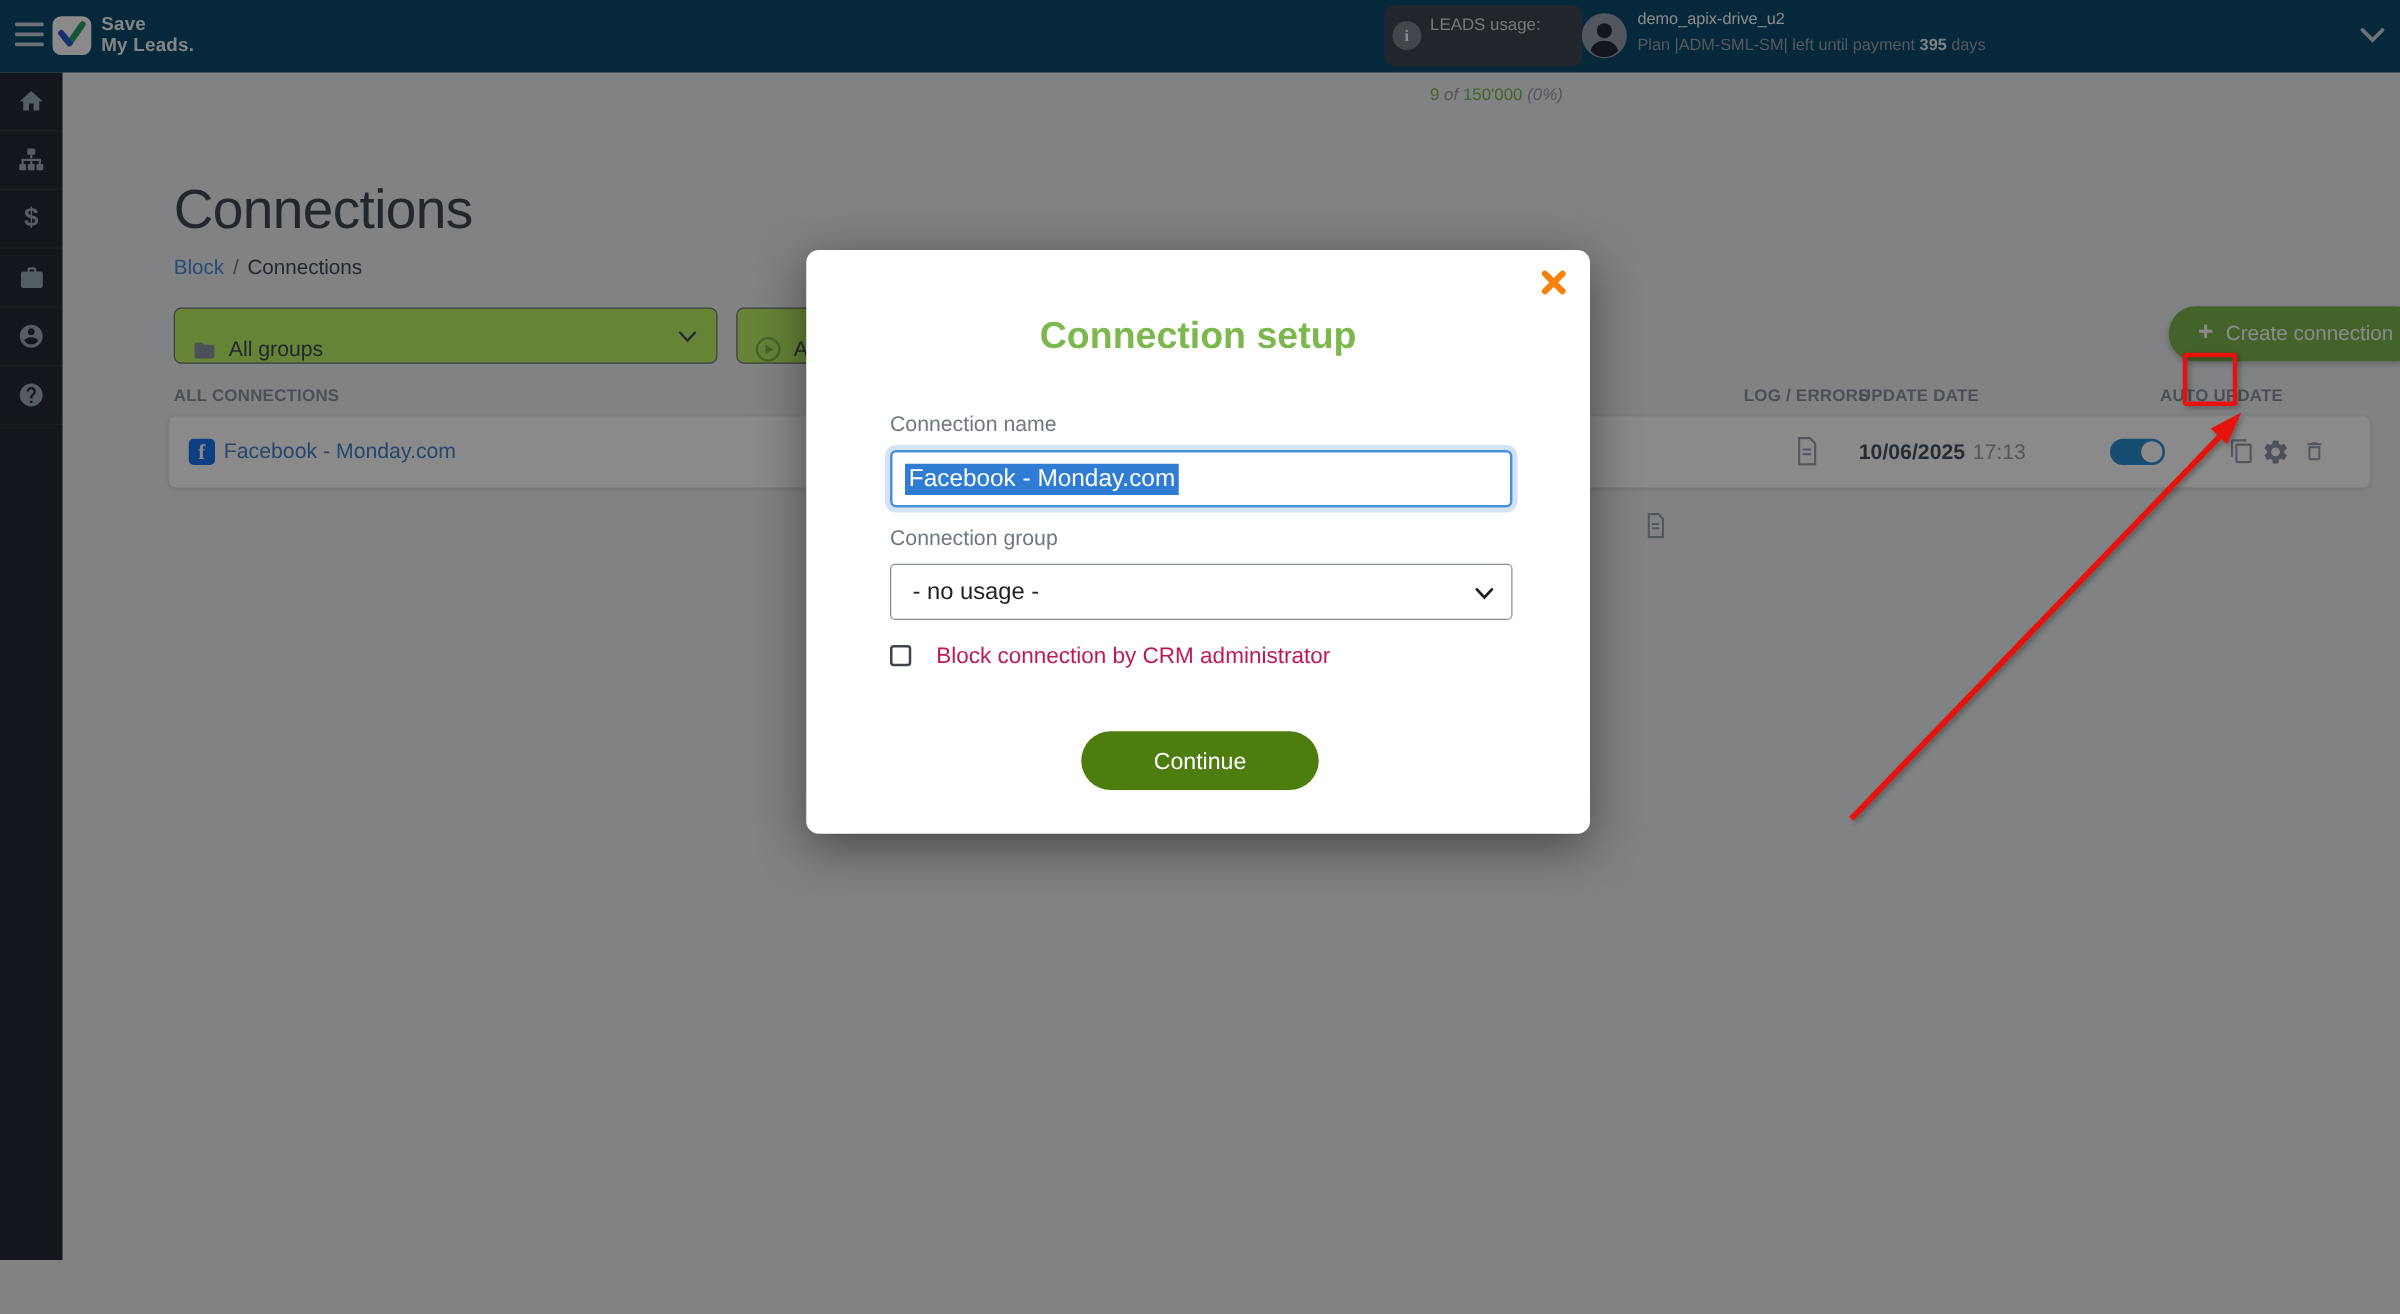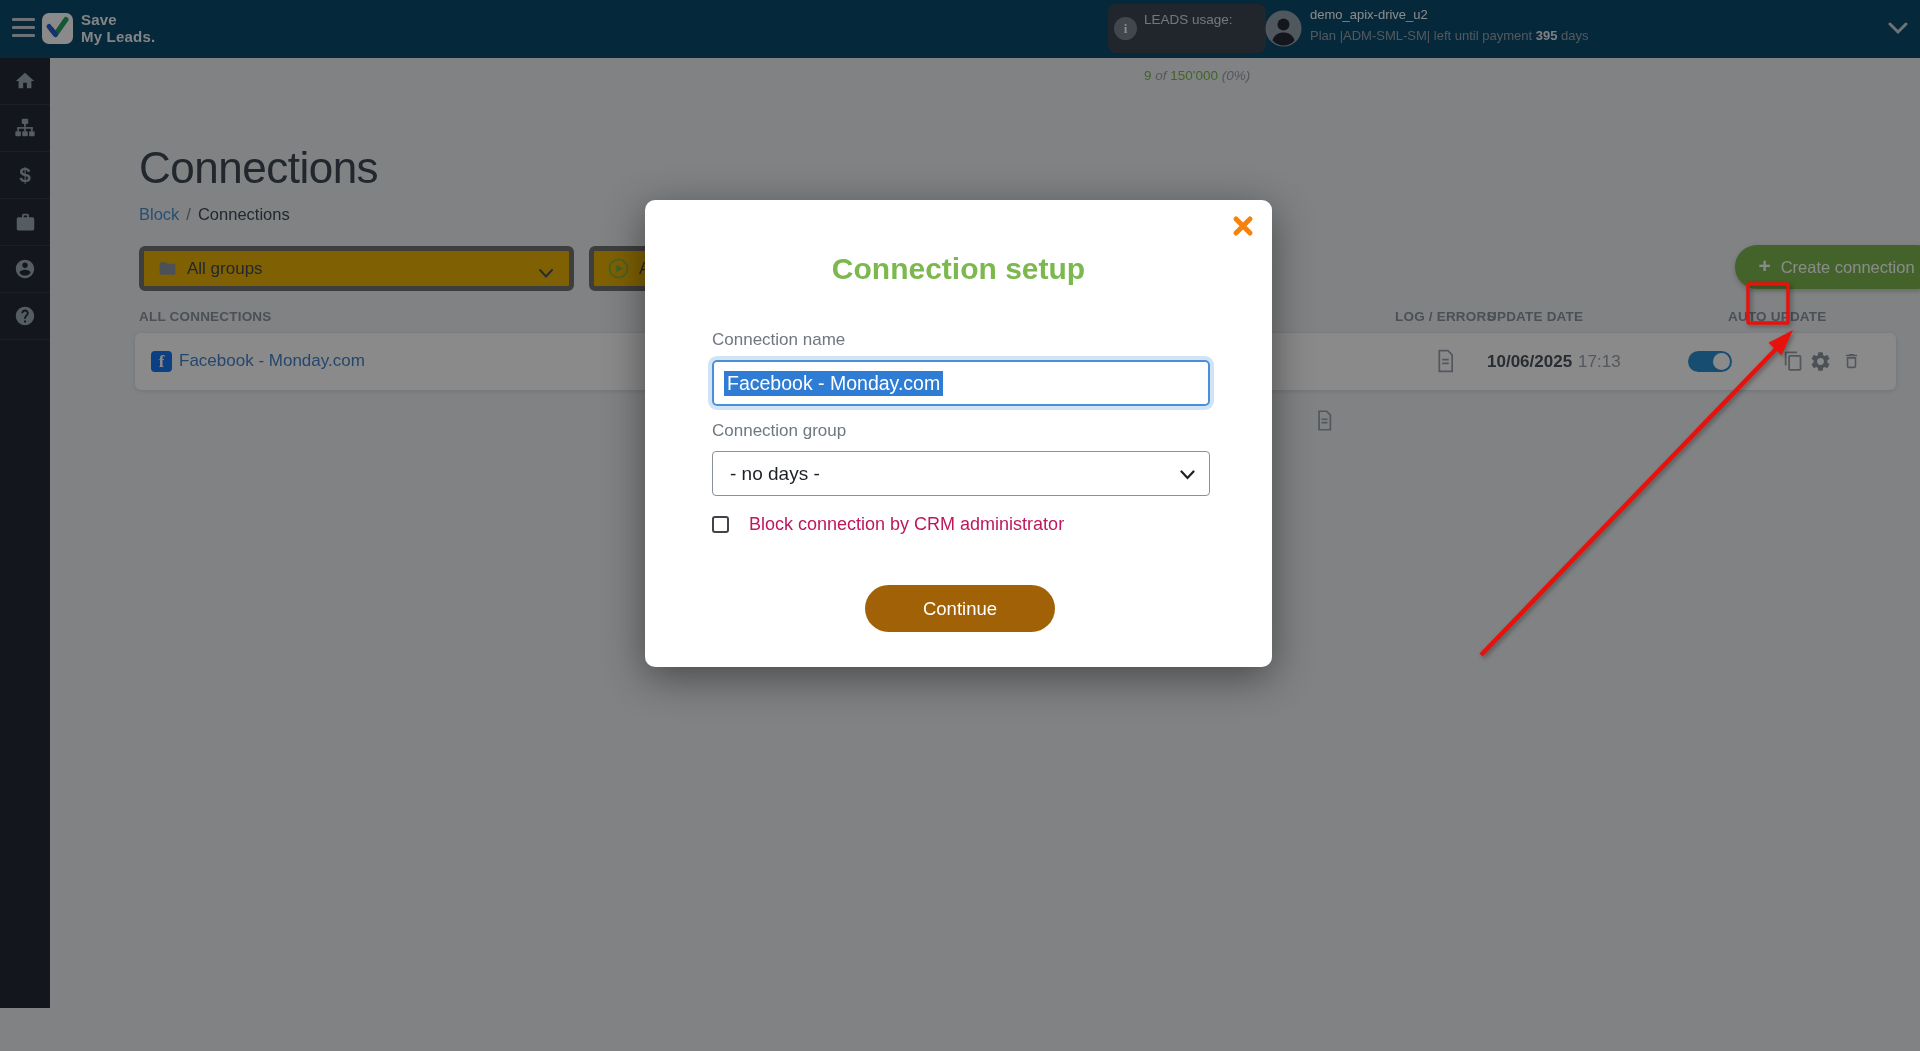--- a/index.html
+++ b/index.html
@@ -30,21 +30,21 @@
   .side-item svg { display:block; }
   .dollar { color:#a0aab7; font-size:21px; font-weight:bold; }
 
   
   .main { position:absolute; left:50px; top:58px; right:0; bottom:0; }
   .page-title { position:absolute; left:89px; top:85px; font-size:44px; font-weight:500; color:#3d4852; letter-spacing:-.5px; }
   .crumbs { position:absolute; left:89px; top:147px; font-size:16.5px; }
   .crumbs .home { color:#4a90d9; cursor:pointer; }
   .crumbs .sep { color:#7a838d; margin:0 7px; }
   .crumbs .cur { color:#3f4a57; }
-  .filter { position:absolute; top:188px; height:45px; background:#eab308; border:5px solid #737373; border-radius:6px; display:flex; align-items:center; cursor:pointer; }
+  .filter { position:absolute; top:188px; height:45px; background:#bef264; border:1px solid #737373; border-radius:6px; display:flex; align-items:flex-end; cursor:pointer; }
   .f1 { left:89px; width:435px; }
   .f2 { left:539px; width:232px; }
   .f3 { left:791px; width:204px; }
   .filter .txt { font-size:17px; color:#3f4a57; margin-left:10px; white-space:nowrap; overflow:hidden; }
   .filter .lead-ic { margin-left:14px; flex:none; }
   .f1 .chev { position:absolute; right:16px; top:18px; }
   .create-btn { position:absolute; left:1685px; top:187px; width:203px; height:44px; border-radius:22px; background:#7cb84e; color:#ffffff; display:flex; align-items:center; justify-content:center; font-size:16.5px; cursor:pointer; box-shadow:0 2px 5px rgba(30,50,20,.25); }
   .create-btn .plus { font-size:21px; font-weight:bold; margin-right:10px; margin-top:-2px; }
   .thead { position:absolute; top:251px; font-size:13.5px; font-weight:bold; color:#8b95a1; letter-spacing:.2px; }
   .h-all { left:89px; } .h-log { left:1345px; } .h-upd { left:1437px; } .h-auto { left:1638px;margin-left:40px; }
@@ -67,21 +67,21 @@
   .m-title { position:absolute; left:0; right:0; top:52px; text-align:center; font-size:30px; font-weight:bold; color:#7cb84e; }
   .m-label { position:absolute; left:67px; font-size:17px; color:#6f7780; }
   .l-name { top:130px; } .l-group { top:221px; }
   .m-input { position:absolute; left:67px; top:160px; width:498px; height:46px; border:2px solid #4a90d9; border-radius:5px; box-shadow:0 0 0 4px rgba(74,144,217,.25); display:flex; align-items:center; padding-left:10px; cursor:text; }
   .m-input .sel { background:#2e7cd4; color:#ffffff; font-size:19.5px; padding:1px 3px; }
   .m-select { position:absolute; left:67px; top:251px; width:498px; height:45px; border:1px solid #8a9097; border-radius:4px; display:flex; align-items:center; padding-left:17px; font-size:19px; color:#1d2126; cursor:pointer; }
   .m-select .chev { position:absolute; right:14px; top:18px; }
   .m-checkrow { position:absolute; left:67px; top:314px; display:flex; align-items:center; cursor:pointer; }
   .cb { width:17px; height:17px; border:2px solid #3f444a; border-radius:3px; background:#fff; flex:none; }
   .cb-label { font-size:18px; color:#be185d; margin-left:20px; }
-  .m-continue { position:absolute; left:220px; top:385px; width:190px; height:47px; border-radius:24px; background:#a16207; color:#ffffff; font-size:18.5px; display:flex; align-items:center; justify-content:center; cursor:pointer; }
+  .m-continue { position:absolute; left:220px; top:385px; width:190px; height:47px; border-radius:24px; background:#4d7c0f; color:#ffffff; font-size:18.5px; display:flex; align-items:center; justify-content:center; cursor:pointer; }
 
   
   .annot { position:absolute; left:0; top:0; z-index:40; pointer-events:none; }
   .annot .shadowed { filter:drop-shadow(2px 2px 2px rgba(0,0,0,.3)); }
 </style>
 </head>
 <body>
 
 <div class="main">
   <div class="page-title">Connections</div>
@@ -239,21 +239,21 @@
     </svg>
   <div class="m-title">Connection setup</div>
 
   <div class="m-label l-name">Connection name</div>
   <div class="m-input">
     <span class="sel">Facebook - Monday.com</span>
   </div>
 
   <div class="m-label l-group">Connection group</div>
   <div class="m-select">
-    <span>- no days -</span>
+    <span>- no usage -</span>
     <svg class="chev" width="15" height="10" viewBox="0 0 15 10">
         <polyline points="1.5,1.5 7.5,8 13.5,1.5" fill="none" stroke="#1d2126" stroke-width="2.2" stroke-linecap="round"></polyline>
       </svg>
   </div>
 
   <div class="m-checkrow">
     <span class="cb"></span>
     <span class="cb-label">Block connection by CRM administrator</span>
   </div>
 

